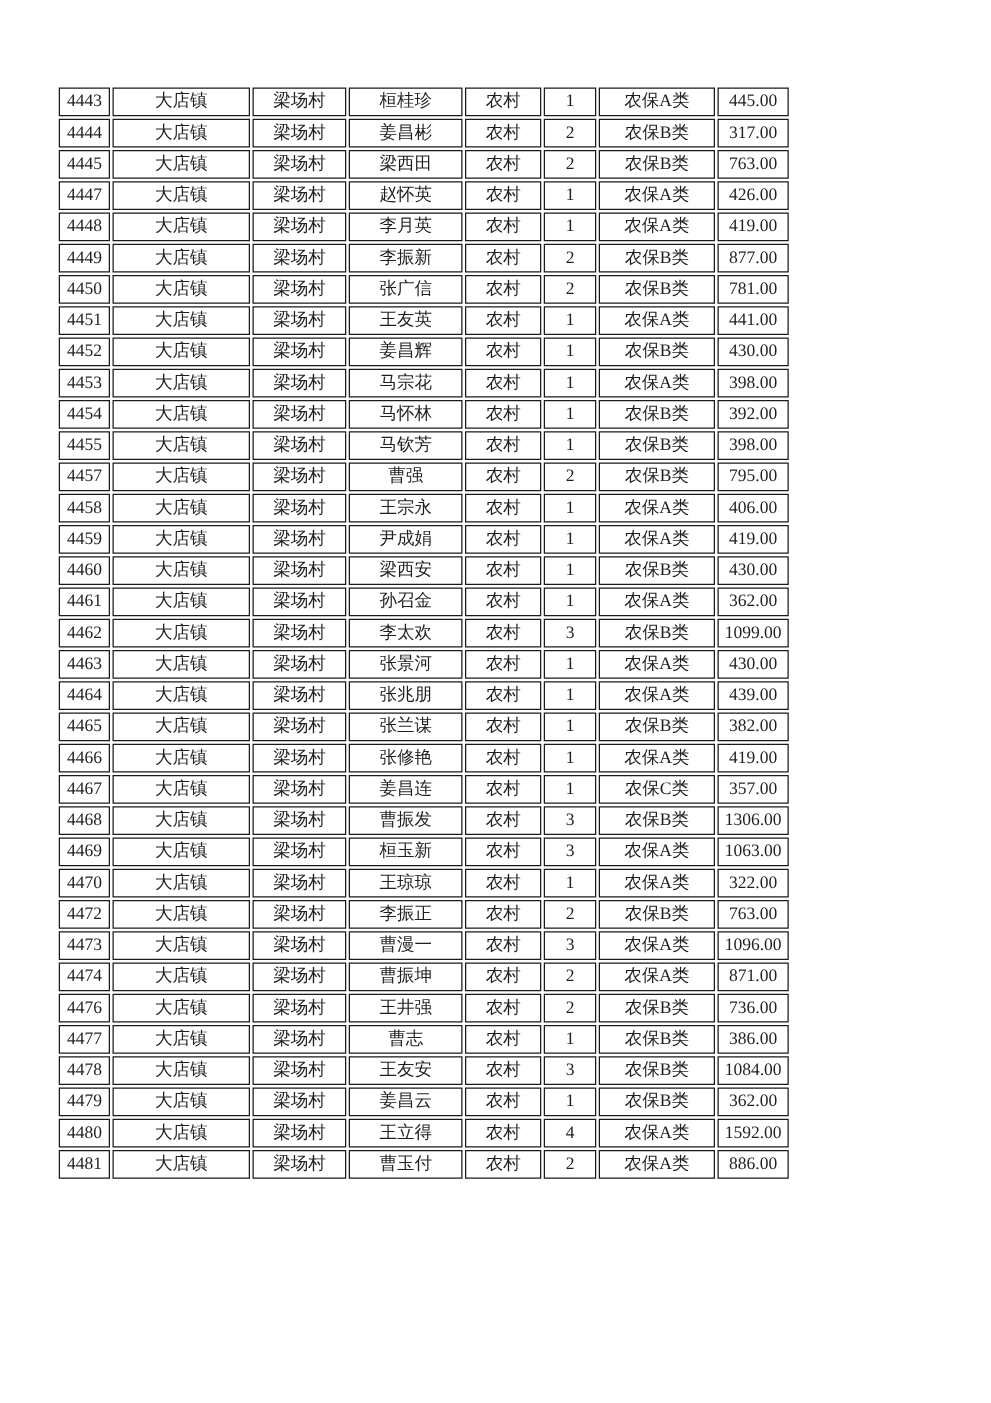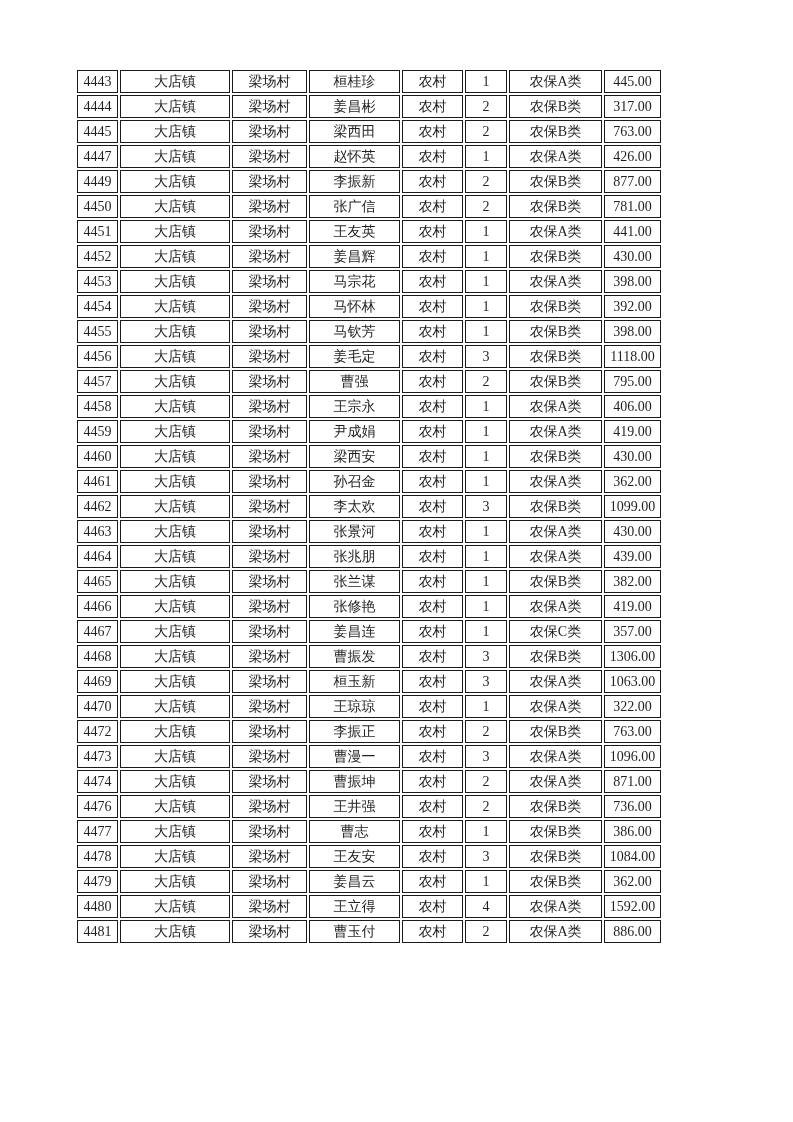--- a/index.html
+++ b/index.html
@@ -10,21 +10,21 @@
   .page {
     position: relative;
     width: 793px;
     height: 1122px;
     background: #ffffff;
     overflow: hidden;
     font-family: "Liberation Serif", "DejaVu Serif", serif;
   }
   table.grid {
     position: absolute;
-    left: 75px;
+    left: 45px;
     top: 68px;
     border-collapse: separate;
     border-spacing: 2px;
     table-layout: fixed;
   }
   table.grid td {
     box-sizing: border-box;
     border: 1px solid #1a1a1a;
     height: 23px;
     padding: 0 2px;
@@ -96,20 +96,30 @@
         <td>4447</td>
         <td>大店镇</td>
         <td>梁场村</td>
         <td>赵怀英</td>
         <td>农村</td>
         <td>1</td>
         <td>农保A类</td>
         <td>426.00</td>
       </tr>
         <tr>
+        <td>4448</td>
+        <td>大店镇</td>
+        <td>梁场村</td>
+        <td>李月英</td>
+        <td>农村</td>
+        <td>1</td>
+        <td>农保A类</td>
+        <td>419.00</td>
+      </tr>
+        <tr>
         <td>4449</td>
         <td>大店镇</td>
         <td>梁场村</td>
         <td>李振新</td>
         <td>农村</td>
         <td>2</td>
         <td>农保B类</td>
         <td>877.00</td>
       </tr>
         <tr>
@@ -164,30 +174,20 @@
       </tr>
         <tr>
         <td>4455</td>
         <td>大店镇</td>
         <td>梁场村</td>
         <td>马钦芳</td>
         <td>农村</td>
         <td>1</td>
         <td>农保B类</td>
         <td>398.00</td>
-      </tr>
-        <tr>
-        <td>4456</td>
-        <td>大店镇</td>
-        <td>梁场村</td>
-        <td>姜毛定</td>
-        <td>农村</td>
-        <td>3</td>
-        <td>农保B类</td>
-        <td>1118.00</td>
       </tr>
         <tr>
         <td>4457</td>
         <td>大店镇</td>
         <td>梁场村</td>
         <td>曹强</td>
         <td>农村</td>
         <td>2</td>
         <td>农保B类</td>
         <td>795.00</td>

